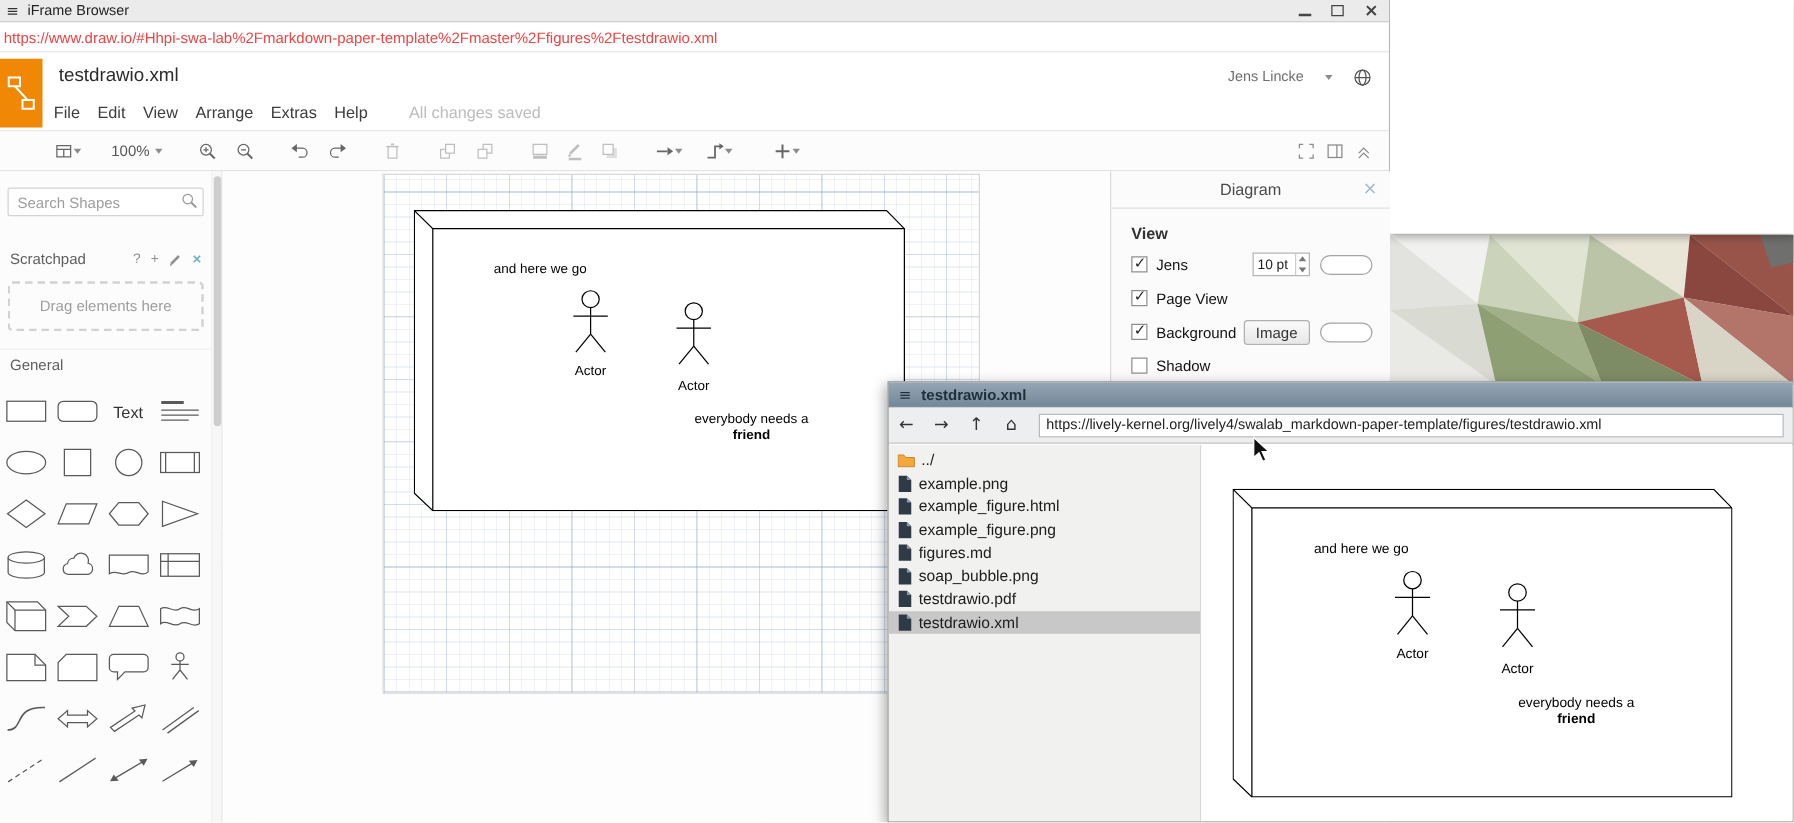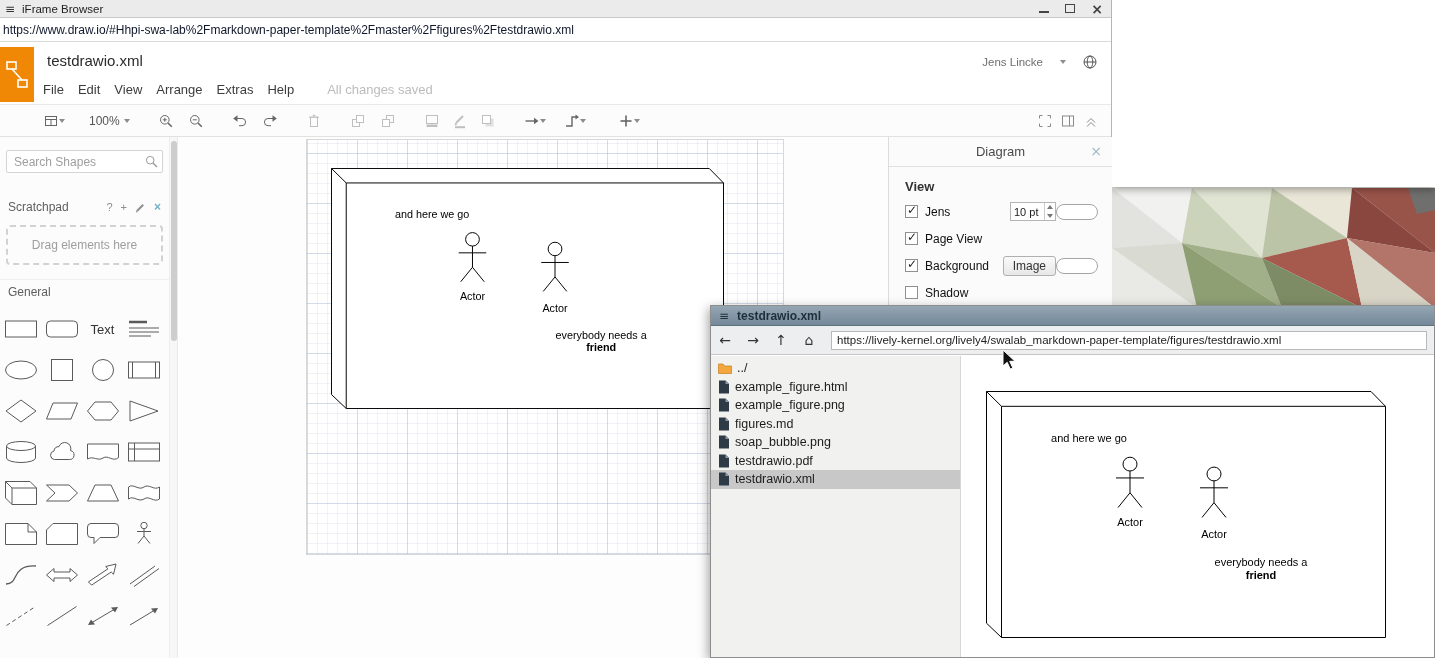--- a/index.html
+++ b/index.html
@@ -16,21 +16,21 @@
   .appwin{position:absolute;left:0;top:0;width:1112px;height:658px;background:#fff;border-right:1px solid #b5b5b5}
   .titlebar{height:18px;background:#ebebeb;border-bottom:1px solid #c9c9c9;display:flex;align-items:center}
   .tb-ham{font-family:"DejaVu Sans",sans-serif;font-size:12px;color:#333;margin:0 7px 0 5px}
   .tb-title{font-size:11.5px;color:#222}
   .win-btns{margin-left:auto;display:flex;align-items:center;gap:16px;margin-right:8px}
   .ic-min{width:10px;height:9px;border-bottom:2px solid #444}
   .ic-max{width:10px;height:9px;border:1.5px solid #444}
   .ic-close{font-size:14px;line-height:12px;color:#444;font-weight:bold;font-family:"DejaVu Sans",sans-serif}
 
   .urlbar{height:24px;background:#fff;border-bottom:1px solid #dadada;display:flex;align-items:center}
-  .urlinput{width:100%;height:22px;border:0;outline:none;font-size:12px;color:#0f172a;padding:0 3px;font-family:"Liberation Sans",sans-serif}
+  .urlinput{width:100%;height:22px;border:0;outline:none;font-size:12px;color:#ef4444;padding:0 3px;font-family:"Liberation Sans",sans-serif}
 
   
   .dwheader{position:relative;height:62px;background:#fff}
   .dwlogo{position:absolute;left:0;top:5px;width:34px;height:55px;background:#F08705;display:flex;align-items:center;justify-content:center}
   .dwtitle{position:absolute;left:47px;top:10px;font-size:15px;color:#2b2b2b}
   .menubar{position:absolute;left:36px;top:37px;display:flex;align-items:center}
   .menu{font-size:13px;color:#3c3c3c;padding:3px 7px;cursor:default}
   .status{font-size:13px;color:#bcbcbc;margin-left:26px}
   .userbox{position:absolute;right:14px;top:13px;display:flex;align-items:center;gap:17px}
   .username{font-size:11.5px;color:#6f6f6f}
@@ -81,21 +81,21 @@
   .dg{font-family:"Liberation Sans",sans-serif;font-size:11px;fill:#000;text-anchor:middle}
   .dg.bold{font-weight:bold}
 
   .fmt{position:absolute;left:888px;top:0;width:224px;height:521px;background:#fbfbfb;border-left:1px solid #dcdcdc}
   .fmt-tabs{height:30px;border-bottom:1px solid #e1e1e1;display:flex;align-items:center;justify-content:center;position:relative}
   .fmt-tab{font-size:13px;color:#4a4a4a}
   .fmt-close{position:absolute;right:10px;top:6px;color:#9cb8c6;font-size:14px;font-family:"DejaVu Sans",sans-serif}
   .fmt-view{margin:12px 0 4px 16px;font-size:13px;font-weight:bold;color:#333}
   .fmt-row{display:flex;align-items:center;height:27px;padding:0 14px 0 16px}
   .fmt-label{font-size:12px;color:#111;margin-left:7px}
-  .row-controls{margin-left:auto;display:flex;align-items:center;gap:0}
+  .row-controls{margin-left:auto;display:flex;align-items:center;gap:8px}
   .cb{width:13px;height:13px;border:1px solid #8f8f8f;background:#fff;position:relative;flex:none}
   .cb.checked:after{content:"✓";position:absolute;left:1px;top:-3px;font-size:12px;color:#222;font-family:"DejaVu Sans",sans-serif}
   .numwrap{width:46px;height:19px;border:1px solid #b5b5b5;background:#fff;display:flex;align-items:center}
   .numval{flex:1;font-size:11px;color:#222;padding-left:3px;white-space:nowrap}
   .spincol{width:11px;height:100%;border-left:1px solid #ccc;display:flex;flex-direction:column}
   .spin{flex:1;display:flex;align-items:center;justify-content:center}
   .tri-up{width:0;height:0;border-left:3px solid transparent;border-right:3px solid transparent;border-bottom:4px solid #777}
   .tri-dn{width:0;height:0;border-left:3px solid transparent;border-right:3px solid transparent;border-top:4px solid #777}
   .swatch{width:42px;height:16px;background:#fff;border:1px solid #a5a5a5;border-radius:8px}
   .btn-soft{height:20px;padding:0 9px;border:1px solid #b0b0b0;border-radius:3px;background:linear-gradient(#fafafa,#e7e7e7);font-size:12px;color:#333;display:flex;align-items:center}
@@ -632,20 +632,27 @@
           <svg width="14" height="12" viewBox="0 0 14 12">
               <path d="M0.5 2 h4.5 l1.5 2 h7 v7.5 h-13 z" fill="#f3a73c" stroke="#c8882a" stroke-width="0.8"></path>
             </svg>
           <span class="fname">../</span>
         </div>
         <div class="lv-row">
           <svg width="12" height="14" viewBox="0 0 12 14">
               <path d="M1 0.5 h6.5 l3.5 3.5 v9.5 h-10 z" fill="#2e3b47"></path>
               <path d="M7.5 0.5 v3.5 h3.5 z" fill="#8d99a5"></path>
             </svg>
+          <span class="fname">example.png</span>
+        </div>
+        <div class="lv-row">
+          <svg width="12" height="14" viewBox="0 0 12 14">
+              <path d="M1 0.5 h6.5 l3.5 3.5 v9.5 h-10 z" fill="#2e3b47"></path>
+              <path d="M7.5 0.5 v3.5 h3.5 z" fill="#8d99a5"></path>
+            </svg>
           <span class="fname">example_figure.html</span>
         </div>
         <div class="lv-row">
           <svg width="12" height="14" viewBox="0 0 12 14">
               <path d="M1 0.5 h6.5 l3.5 3.5 v9.5 h-10 z" fill="#2e3b47"></path>
               <path d="M7.5 0.5 v3.5 h3.5 z" fill="#8d99a5"></path>
             </svg>
           <span class="fname">example_figure.png</span>
         </div>
         <div class="lv-row">

